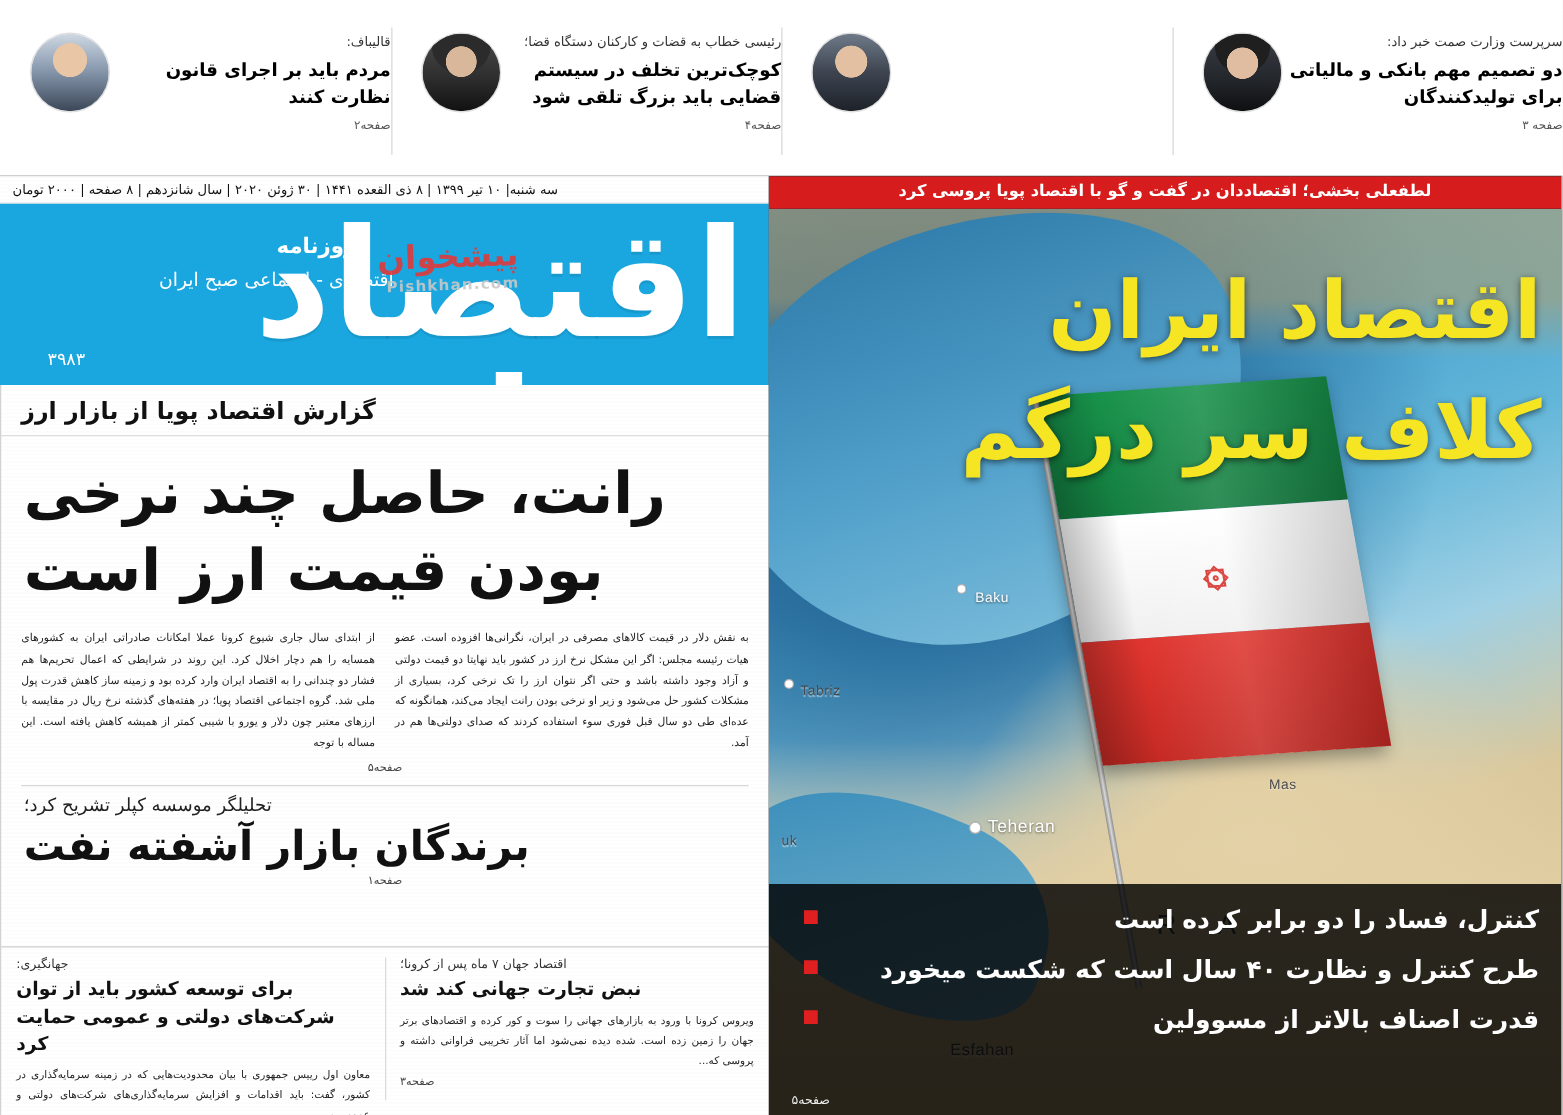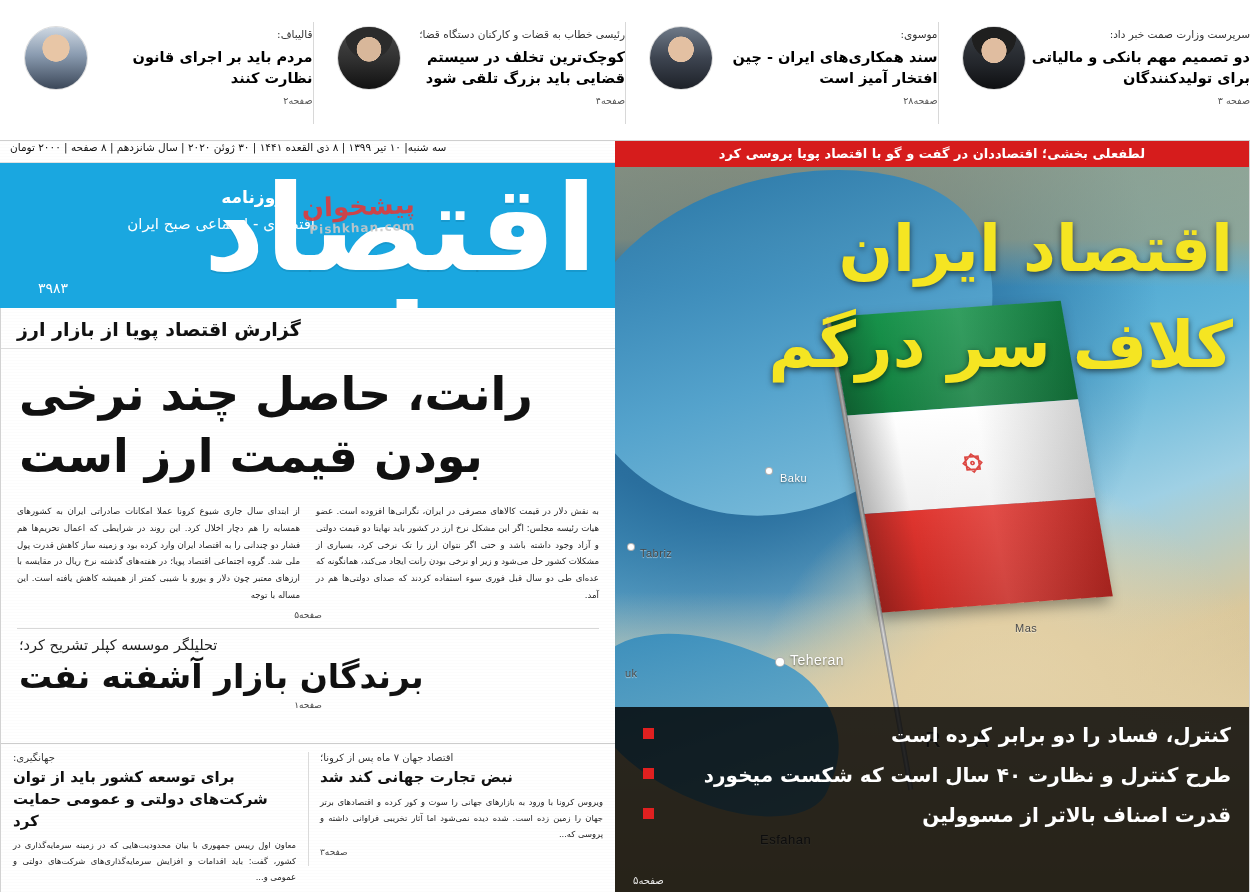--- a/index.html
+++ b/index.html
@@ -52,21 +52,21 @@
   .thead{
     font-size:14.5px;font-weight:bold;color:#000000;line-height:1.45;
   }
   .pageno{
     font-size:9.5px;color:#555;margin-top:6px;
   }
 
   
   .datebar{
     position:absolute;top:141px;left:0;width:624px;height:22px;
-    display:flex;flex-direction:row-reverse;align-items:flex-start;justify-content:space-between;
+    display:flex;flex-direction:row-reverse;align-items:center;justify-content:space-between;
     direction:rtl;
     font-size:10.5px;color:#111;
     padding:0 10px;box-sizing:border-box;
     border-bottom:1px solid #e2e2e2;
   }
 
   
   .masthead{
     position:absolute;top:163px;left:0;width:615px;height:145px;
     background:#1aa7e0;
@@ -134,21 +134,21 @@
   }
   .headline-2{
     direction:rtl;text-align:left;
     font-size:33px;font-weight:bold;color:#111;
     padding:2px 18px 4px 18px;
   }
   .pc{text-align:center;font-size:9px;color:#444;padding-bottom:4px;}
 
   
   .bottomboxes{
-    position:absolute;left:0;right:0;bottom:18px;height:130px;
+    position:absolute;left:0;right:0;bottom:4px;height:130px;
     display:flex;flex-direction:row-reverse;
     border-top:1px solid #cdcdcd;
   }
   .bbox{
     flex:1;padding:8px 12px;box-sizing:border-box;direction:rtl;text-align:right;position:relative;
   }
   .bbox + .bbox::after{content:"";position:absolute;left:0;top:8px;bottom:8px;width:1px;background:#dadada;}
   .bbox .bk{font-size:10px;color:#333;text-align:left;margin-bottom:4px;}
   .bbox .bt{font-size:15px;font-weight:bold;color:#111;text-align:left;line-height:1.45;}
   .bbox .bp{font-size:8.4px;color:#222;line-height:1.9;text-align:justify;margin-top:6px;}
@@ -305,25 +305,20 @@
         <div class="thead">کوچک‌ترین تخلف در سیستم قضایی باید بزرگ تلقی شود</div>
         <div class="pageno">صفحه۴</div>
       </div>
     </div>
 
     <div class="tcell">
       <div class="avatar">
         <div class="face" style="background:
               radial-gradient(circle at 50% 36%, #e3c0a2 0 25%, rgba(227,192,162,0) 26%),
               linear-gradient(180deg,#6f7a88 0%,#3d4450 50%,#1d2128 100%);"></div>
-      </div>
-      <div class="txtcol">
-        <div class="kicker">موسوی:</div>
-        <div class="thead">سند همکاری‌های ایران - چین افتخار آمیز است</div>
-        <div class="pageno">صفحه۲۸</div>
       </div>
     </div>
 
     <div class="tcell">
       <div class="avatar">
         <div class="face" style="background:
               radial-gradient(circle at 50% 38%, #e0bda0 0 25%, rgba(224,189,160,0) 26%),
               radial-gradient(circle at 50% 16%, #1f1f1f 0 36%, rgba(31,31,31,0) 37%),
               linear-gradient(180deg,#3a3f46 0%,#23262b 60%,#0e0f11 100%);"></div>
       </div>

